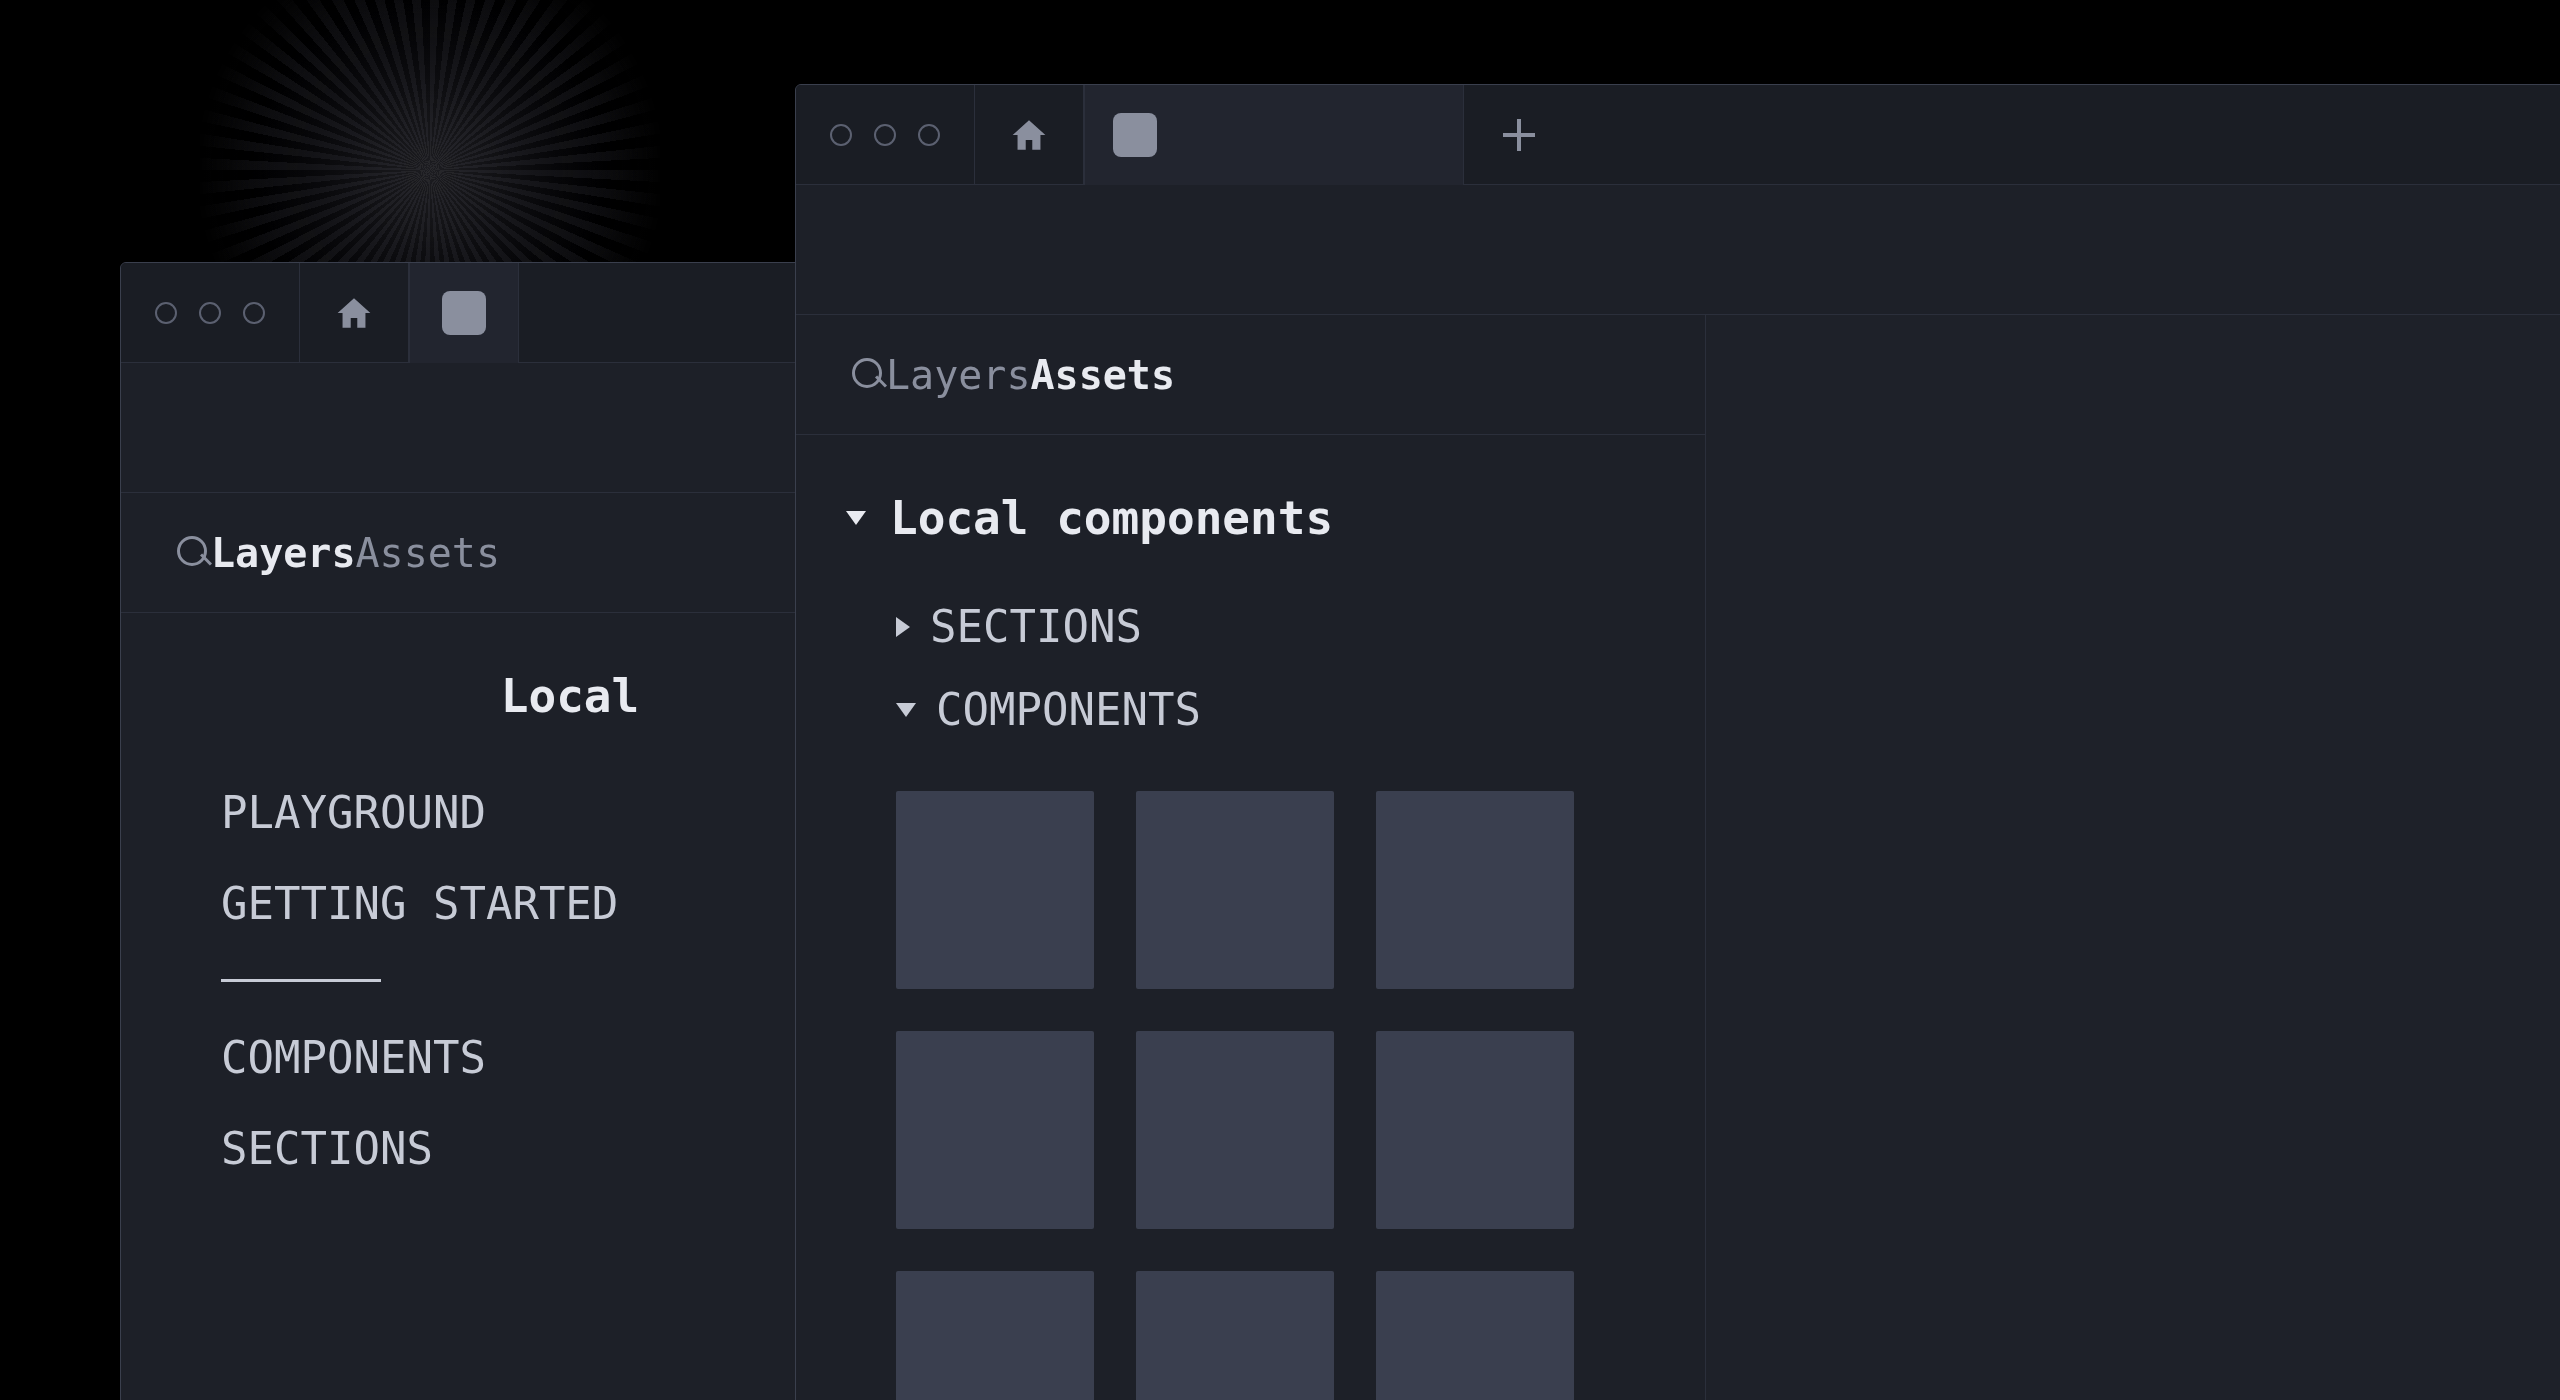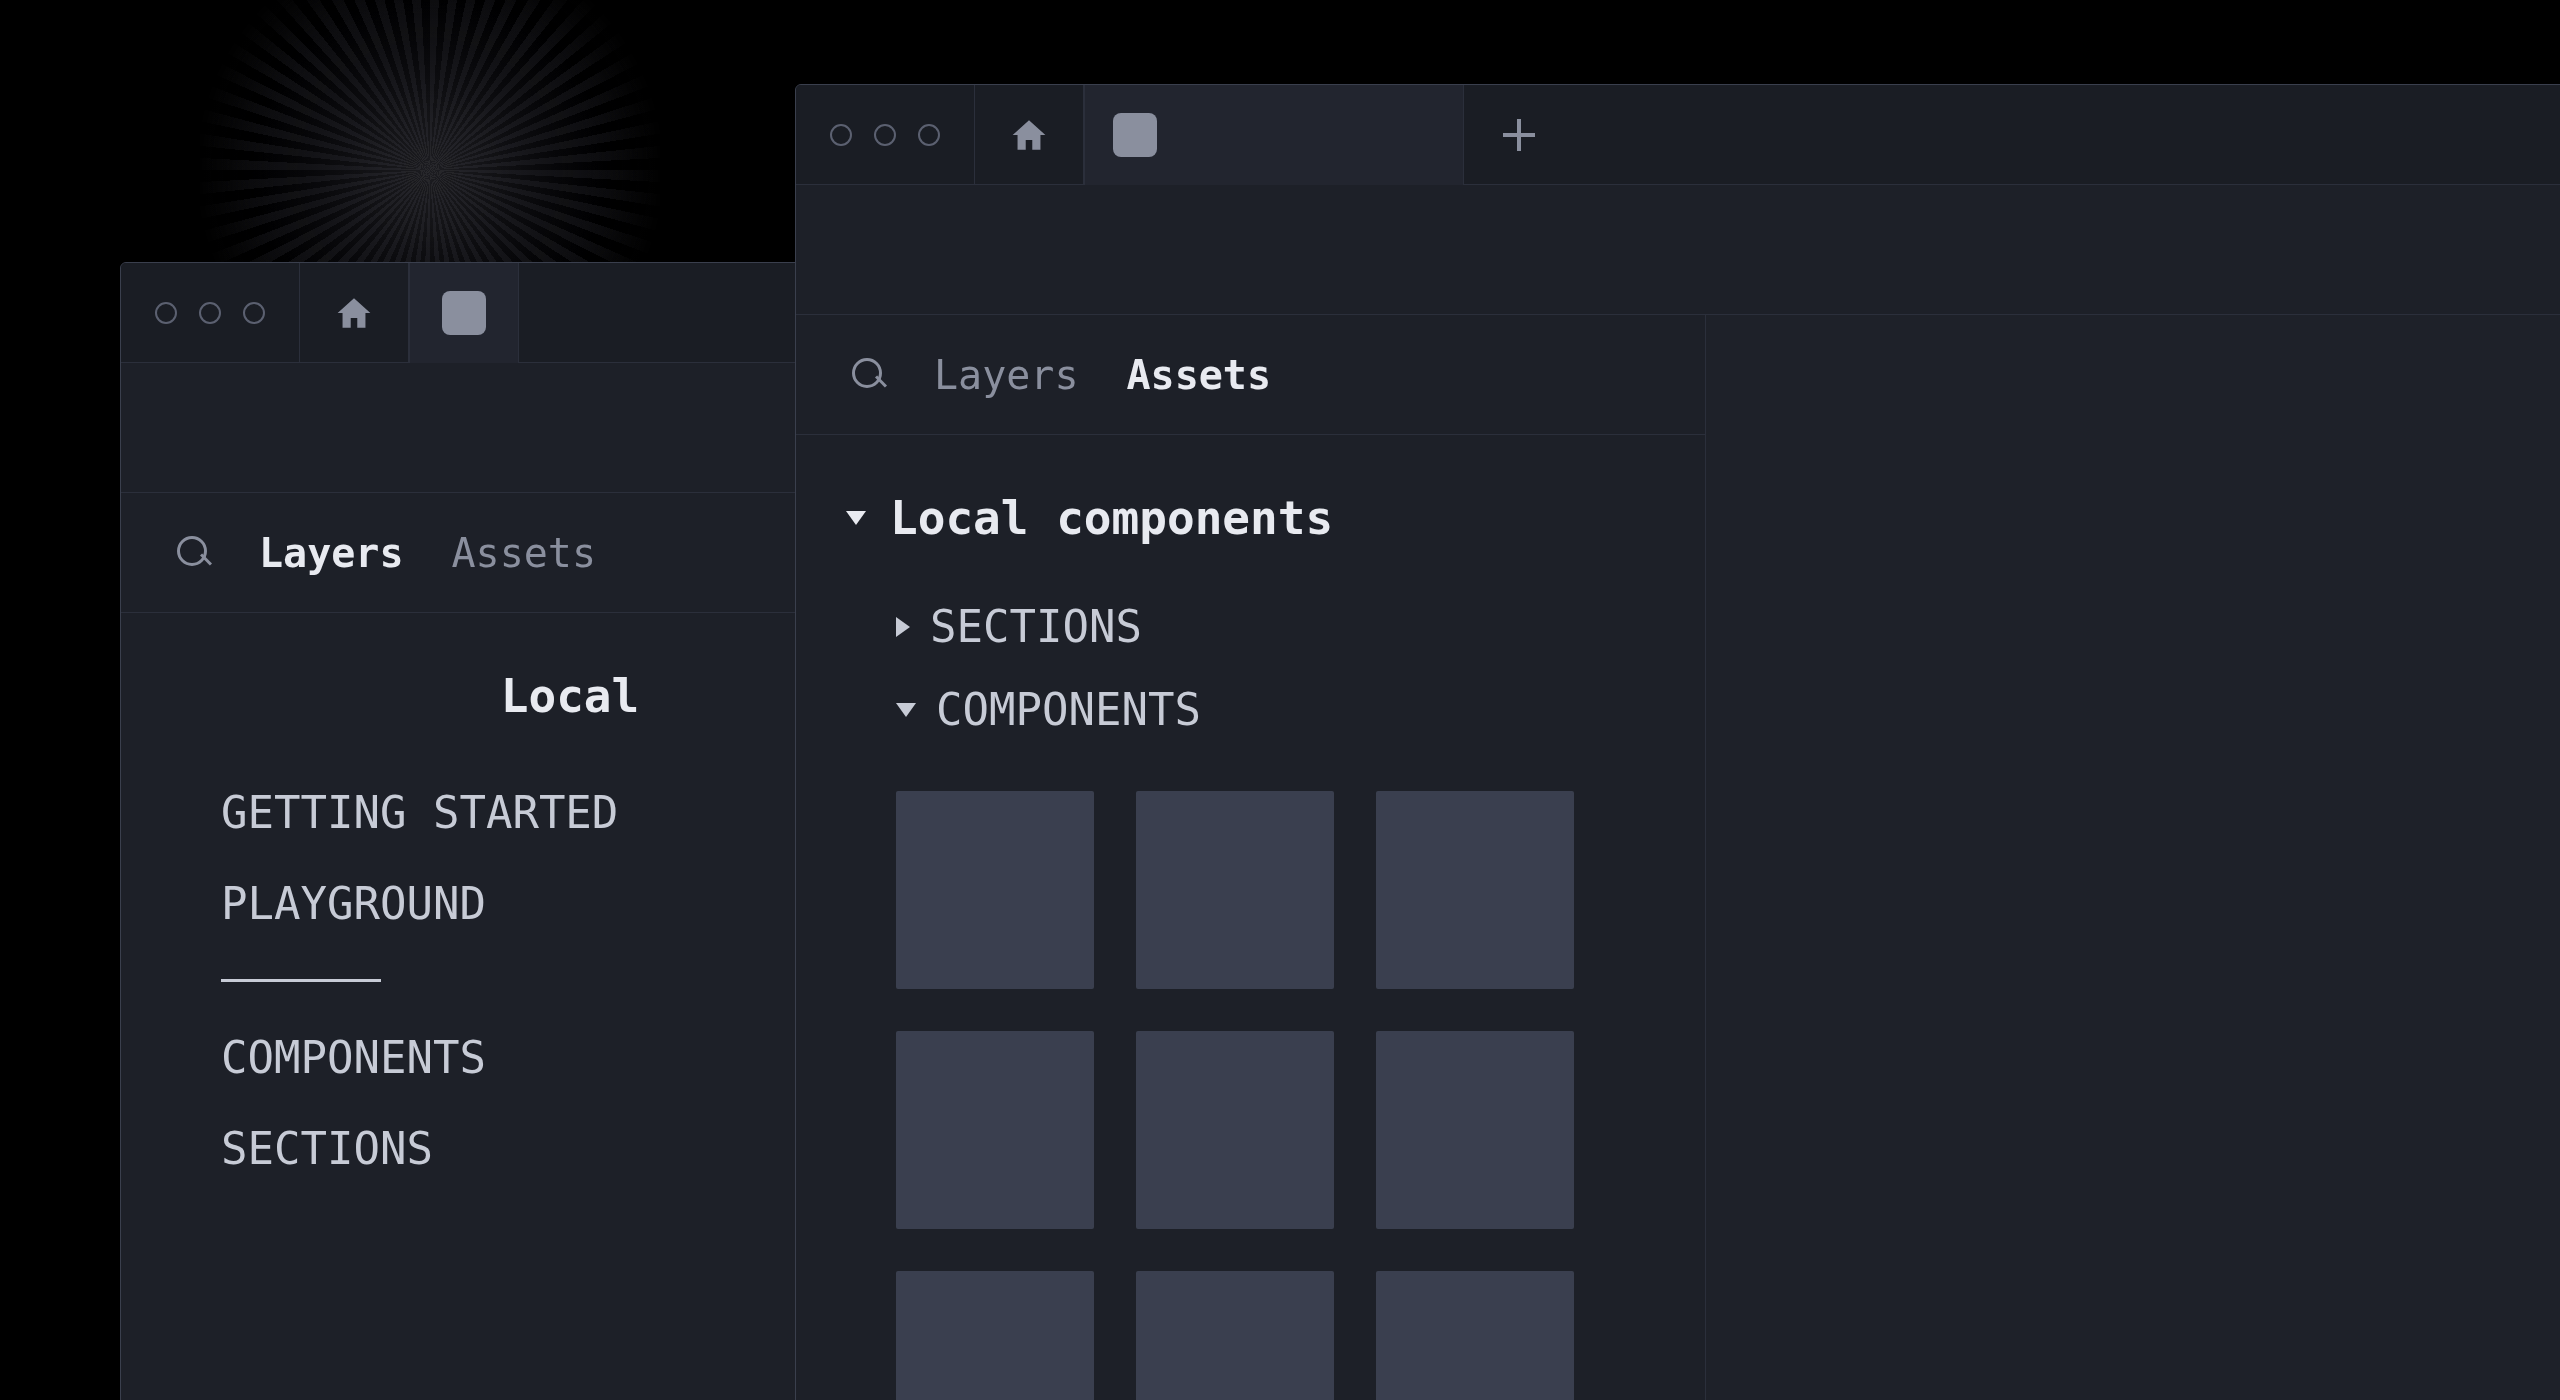--- a/index.html
+++ b/index.html
@@ -103,21 +103,20 @@
     width: 910px;
     border-right: 1px solid #2b2f3b;
     padding-top: 0;
   }
   .win-back .sidebar { width: 100%; border-right: none; }
 
   .side-tabs {
     height: 120px;
     display: flex;
     align-items: center;
-    gap: 48px;
     padding: 0 56px;
     border-bottom: 1px solid #2b2f3b;
     font-size: 40px;
   }
   .side-tab { color:#8a8f9e; cursor:pointer; }
   .side-tab.active { color:#e8eaf0; font-weight:600; }
   .search-ic { width:34px; height:34px; position:relative; }
   .search-ic::before{
     content:""; position:absolute; left:0; top:0;
     width:24px; height:24px; border:3px solid #8a8f9e; border-radius:50%;
@@ -217,22 +216,22 @@
     <div class="sidebar">
       <div class="side-tabs">
         <span class="search-ic"></span>
         <span class="side-tab active">Layers</span>
         <span class="side-tab">Assets</span>
       </div>
 
       <div class="panel">
         <div class="hdr">Local</div>
 
+        <div class="pg-item">PLAYGROUND</div>
         <div class="pg-item">GETTING STARTED</div>
-        <div class="pg-item">PLAYGROUND</div>
         <div class="pg-sep"></div>
         <div class="pg-item">COMPONENTS</div>
         <div class="pg-item">SECTIONS</div>
       </div>
     </div>
   </div>
 </div>
 
 <div class="win win-front">
   <div class="tabbar">

